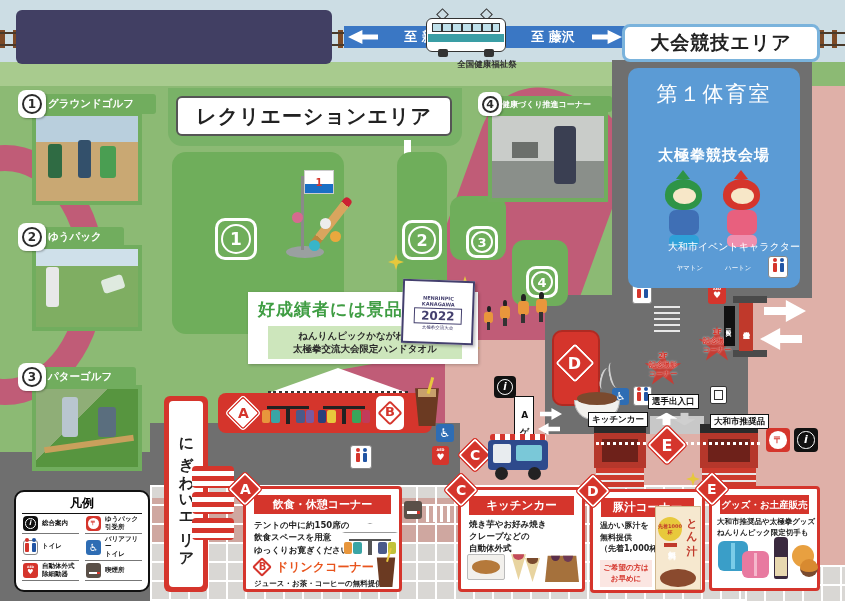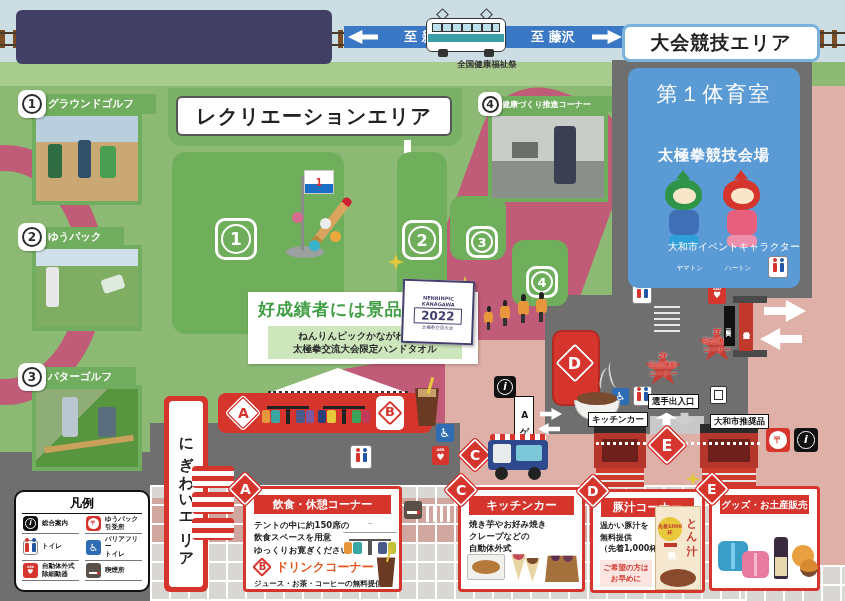--- a/index.html
+++ b/index.html
@@ -481,20 +481,22 @@
     <span class="vtext" style="position:absolute;left:8px;top:36px;background:#c0392b;color:#fff;font-weight:bold;font-size:8px;padding:2px 1px">無料</span>
     <span style="position:absolute;bottom:2px;left:10%;width:80%;height:22%;background:#8a4a2e;border-radius:50%"></span>
   </div>
 </div>
 <div class="dm" style="left:580px;top:478px;width:26px;height:26px">
     <span style="font-size:14px">D</span>
   </div>
 
 <div class="ibox" style="left:709px;top:486px;width:111px;height:105px">
   <div class="bhead" style="height:19px;font-size:9.5px;line-height:19px"><span>グッズ・お土産販売</span></div>
+  <div class="pre" style="position:absolute;left:5px;top:28px;font-size:7.5px;font-weight:bold;color:#222;line-height:1.45">大和市推奨品や太極拳グッズ
+ねんりんピック限定切手も</div>
   <div class="abs" style="left:6px;top:52px;width:30px;height:30px;background:#3a9ec8;border-radius:6px">
       <div style="position:absolute;left:44%;top:8%;width:12%;height:84%;background:#7acce8"></div>
     </div>
   <div class="abs" style="left:30px;top:62px;width:27px;height:27px;background:#e87aa0;border-radius:6px">
       <div style="position:absolute;left:44%;top:8%;width:12%;height:84%;background:#f5b8cc"></div>
     </div>
   <div class="abs" style="left:62px;top:48px;width:14px;height:42px;background:#3a2a3f;border-radius:4px 4px 2px 2px">
       <div style="position:absolute;bottom:8%;left:10%;width:80%;height:44%;background:#e8d8b0"></div>
     </div>
   <div class="abs" style="left:80px;top:56px;width:22px;height:22px;background:#e8a040;border-radius:50%"></div>

